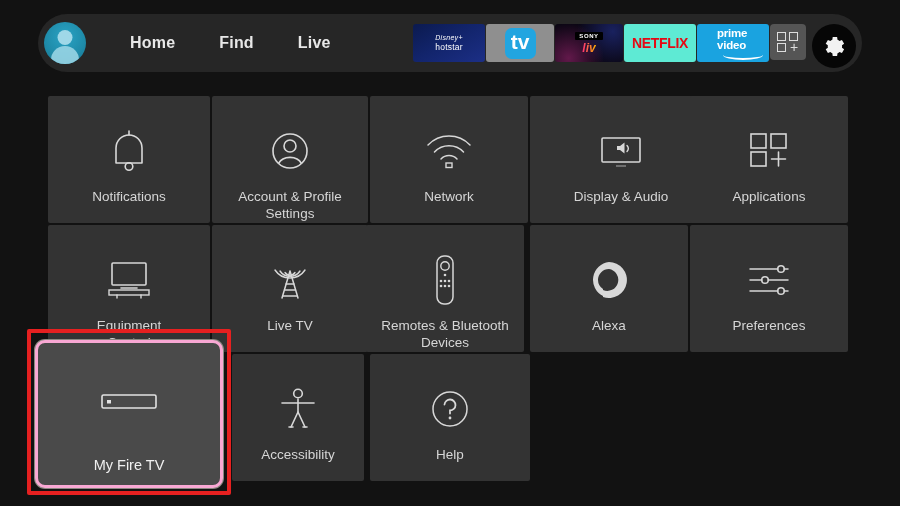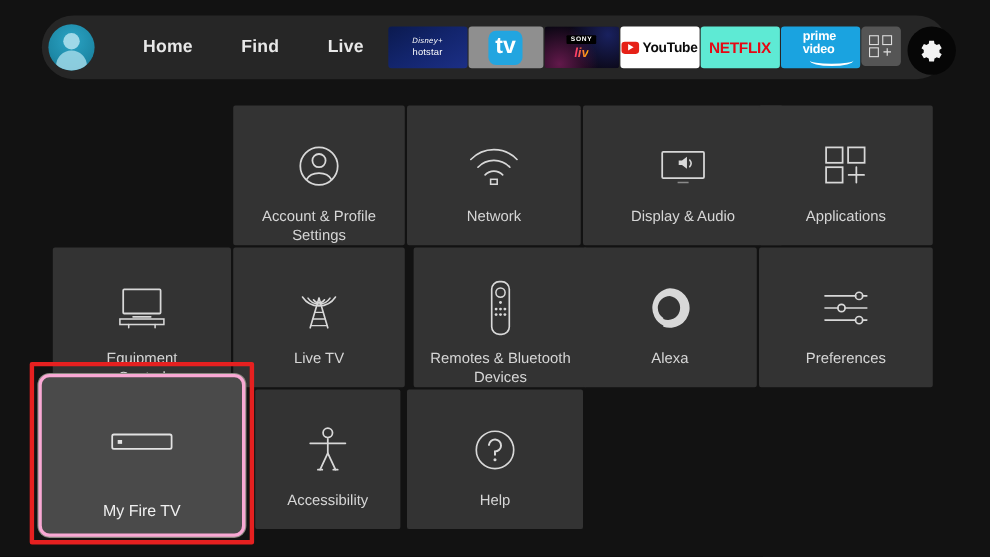--- a/index.html
+++ b/index.html
@@ -226,24 +226,20 @@
 
       <div class="app-tile app-tv">
         <div class="inner">tv</div>
       </div>
 
       <div class="app-tile app-sony">
         <div class="s1">SONY</div>
         <div class="s2">liv</div>
       </div>
 
-      <div class="app-tile app-youtube">
-        <div class="play"></div>
-        <div class="yt-word">YouTube</div>
-      </div>
 
       <div class="app-tile app-netflix">
         <div class="nf">NETFLIX</div>
       </div>
 
       <div class="app-tile app-prime">
         <div class="p1">prime video</div>
         <div class="smile"></div>
       </div>
 
@@ -257,20 +253,30 @@
       <div class="gear-btn">
         <svg width="25" height="25" viewBox="0 0 24 24">
           <path fill="#f2f2f2" d="M12 8.2a3.8 3.8 0 1 0 0 7.6 3.8 3.8 0 0 0 0-7.6zm0 5.6a1.8 1.8 0 1 1 0-3.6 1.8 1.8 0 0 1 0 3.6z"></path>
           <path fill="#f2f2f2" d="M20.3 13.1c.05-.36.08-.73.08-1.1s-.03-.74-.08-1.1l2.03-1.5-2.1-3.63-2.33.96a8.3 8.3 0 0 0-1.9-1.1L15.6 2.9h-4.2l-.4 2.73a8.3 8.3 0 0 0-1.9 1.1l-2.33-.96-2.1 3.63 2.03 1.5c-.05.36-.08.73-.08 1.1s.03.74.08 1.1L4.67 14.6l2.1 3.63 2.33-.96c.58.45 1.22.82 1.9 1.1l.4 2.73h4.2l.4-2.73c.68-.28 1.32-.65 1.9-1.1l2.33.96 2.1-3.63-2.03-1.5z" transform="translate(-1.1 0)"></path>
         </svg>
       </div>
 
     </div>
   </div>
 
+  <div class="tile" style="left:48px;  top:96px;  width:162px; height:127px;">
+    <div class="ticon">
+      <svg width="42" height="44" viewBox="0 0 42 44">
+        <path d="M21 6 V2" stroke="#d8d8d8" stroke-width="1.6" fill="none" stroke-linecap="round"></path>
+        <path d="M8 34 V19 a13 13 0 0 1 26 0 V34 Z" stroke="#d8d8d8" stroke-width="1.6" fill="none" stroke-linejoin="round"></path>
+        <circle cx="21" cy="37.5" r="3.8" stroke="#d8d8d8" stroke-width="1.6" fill="none"></circle>
+      </svg>
+    </div>
+    <div class="tlabel">Notifications</div>
+  </div>
 
   <div class="tile" style="left:212px; top:96px;  width:156px; height:127px;">
     <div class="ticon">
       <svg width="44" height="44" viewBox="0 0 44 44">
         <circle cx="22" cy="22" r="17" stroke="#d8d8d8" stroke-width="1.6" fill="none"></circle>
         <circle cx="22" cy="17" r="6" stroke="#d8d8d8" stroke-width="1.6" fill="none"></circle>
         <path d="M10.5 34.5 a12.5 10 0 0 1 23 0" stroke="#d8d8d8" stroke-width="1.6" fill="none"></path>
       </svg>
     </div>
     <div class="tlabel">Account &amp; Profile
@@ -332,21 +338,21 @@
         <path d="M9 26 a18 18 0 0 1 30 0" stroke="#d8d8d8" stroke-width="1.4" fill="none" stroke-linecap="round" transform="rotate(180 24 19)"></path>
         <path d="M14 23 a12 12 0 0 1 20 0" stroke="#d8d8d8" stroke-width="1.4" fill="none" stroke-linecap="round" transform="rotate(180 24 18)"></path>
         <path d="M19 19.5 a6 6 0 0 1 10 0" stroke="#d8d8d8" stroke-width="1.4" fill="none" stroke-linecap="round" transform="rotate(180 24 17)"></path>
         <path d="M24 13 L16 40 M24 13 L32 40" stroke="#d8d8d8" stroke-width="1.5" fill="none" stroke-linecap="round"></path>
         <path d="M20 26 h8 M18.5 32 h11 M17 38 h14" stroke="#d8d8d8" stroke-width="1.3" stroke-linecap="round"></path>
       </svg>
     </div>
     <div class="tlabel">Live TV</div>
   </div>
 
-  <div class="tile" style="left:376px; top:225px; width:158px; height:127px;">
+  <div class="tile" style="left:366px; top:225px; width:158px; height:127px;">
     <div class="ticon">
       <svg width="26" height="52" viewBox="0 0 26 52">
         <rect x="5" y="2" width="16" height="48" rx="7" stroke="#d8d8d8" stroke-width="1.5" fill="none"></rect>
         <circle cx="13" cy="12" r="4.2" stroke="#d8d8d8" stroke-width="1.4" fill="none"></circle>
         <circle cx="13" cy="21" r="1.3" fill="#d8d8d8"></circle>
         <circle cx="9" cy="27" r="1.3" fill="#d8d8d8"></circle>
         <circle cx="13" cy="27" r="1.3" fill="#d8d8d8"></circle>
         <circle cx="17" cy="27" r="1.3" fill="#d8d8d8"></circle>
         <circle cx="9" cy="32" r="1.3" fill="#d8d8d8"></circle>
         <circle cx="13" cy="32" r="1.3" fill="#d8d8d8"></circle>

